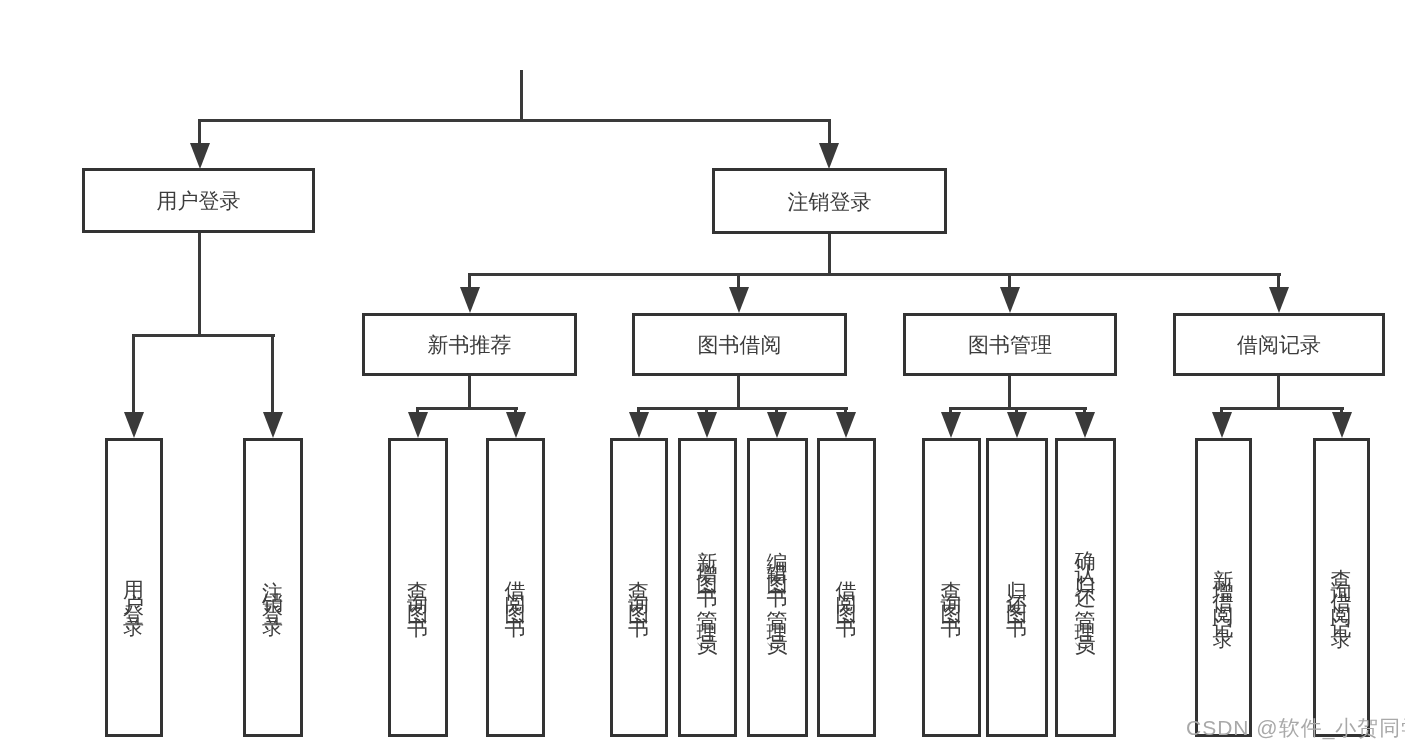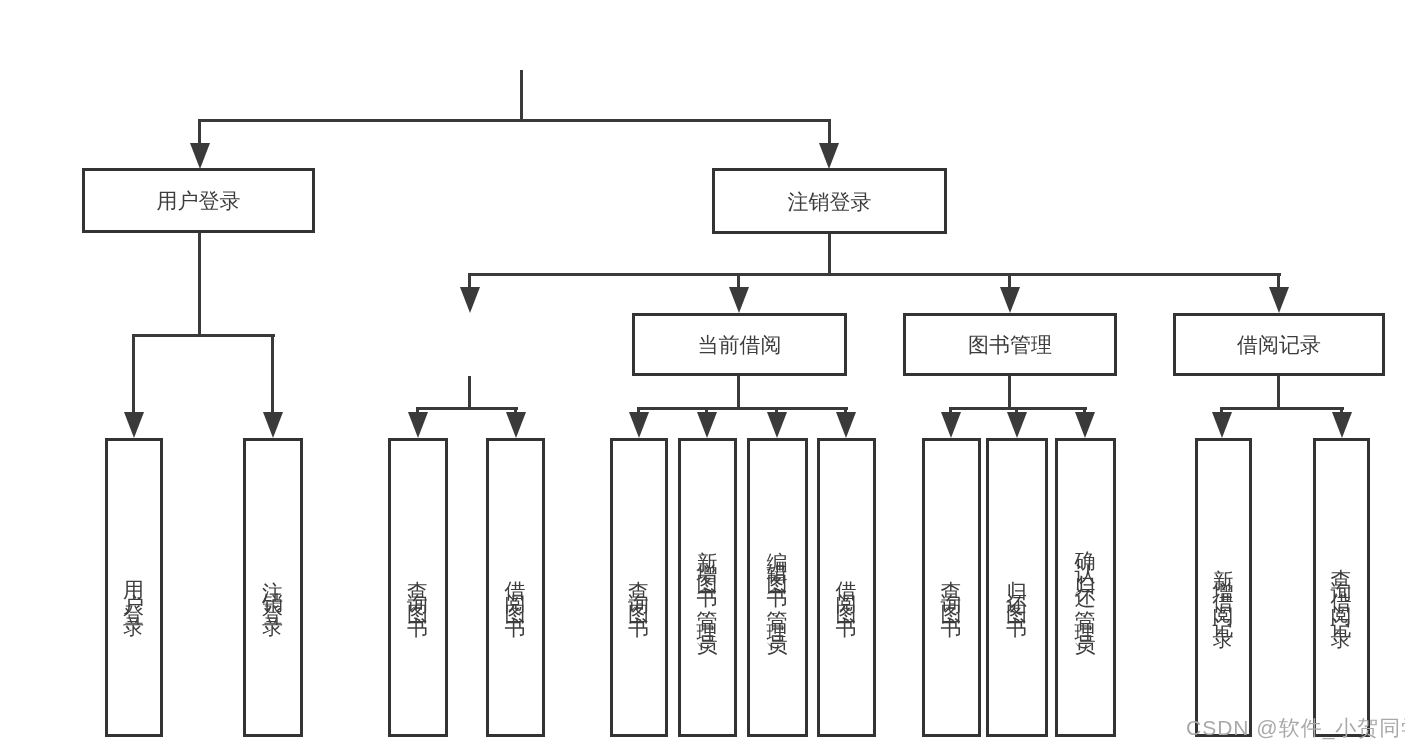--- a/index.html
+++ b/index.html
@@ -50,21 +50,22 @@
 </style>
 </head>
 <body>
 
 <div id="canvas">
 
 
   <div class="box" style="left:82px; top:168px; width:233px; height:65px;">用户登录</div>
   <div class="box" style="left:712px; top:168px; width:235px; height:66px;">注销登录</div>
 
-  <div class="box" style="left:632px; top:313px; width:215px; height:63px;">当前借阅</div>
+  <div class="box" style="left:362px; top:313px; width:215px; height:63px;">新书推荐</div>
+  <div class="box" style="left:632px; top:313px; width:215px; height:63px;">图书借阅</div>
   <div class="box" style="left:903px; top:313px; width:214px; height:63px;">图书管理</div>
   <div class="box" style="left:1173px; top:313px; width:212px; height:63px;">借阅记录</div>
 
   <div class="box vertical" style="left:105px; top:438px; width:58px; height:299px;">用户登录</div>
   <div class="box vertical" style="left:243px; top:438px; width:60px; height:299px;">注销登录</div>
 
   <div class="box vertical" style="left:388px; top:438px; width:60px; height:299px;">查询图书</div>
   <div class="box vertical" style="left:486px; top:438px; width:59px; height:299px;">借阅图书</div>
 
   <div class="box vertical" style="left:610px; top:438px; width:58px; height:299px;">查询图书</div>

